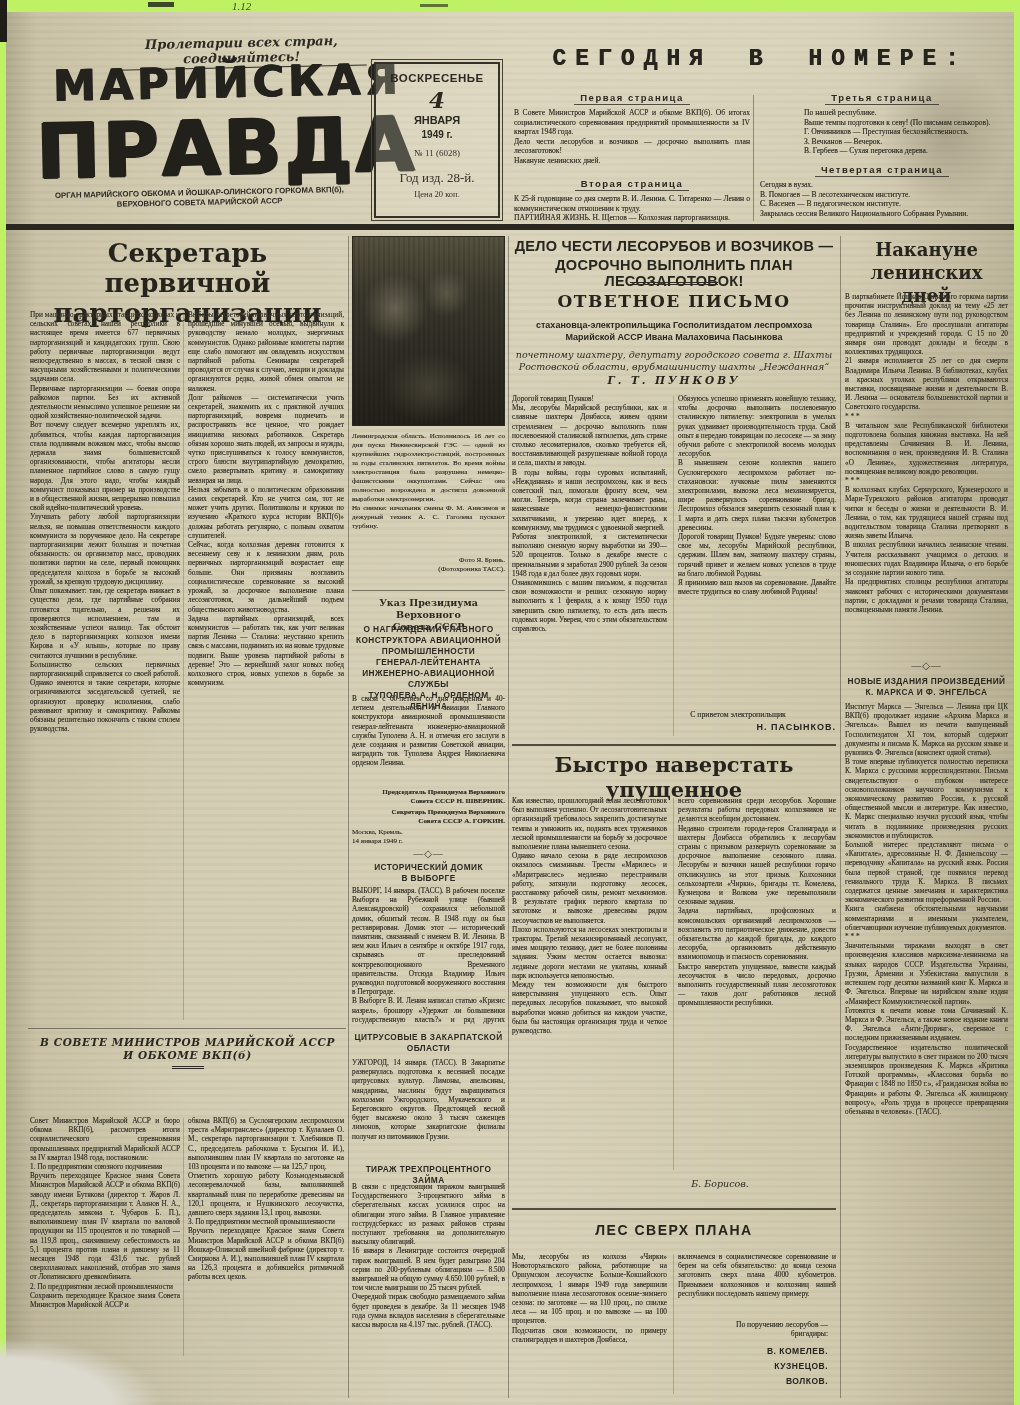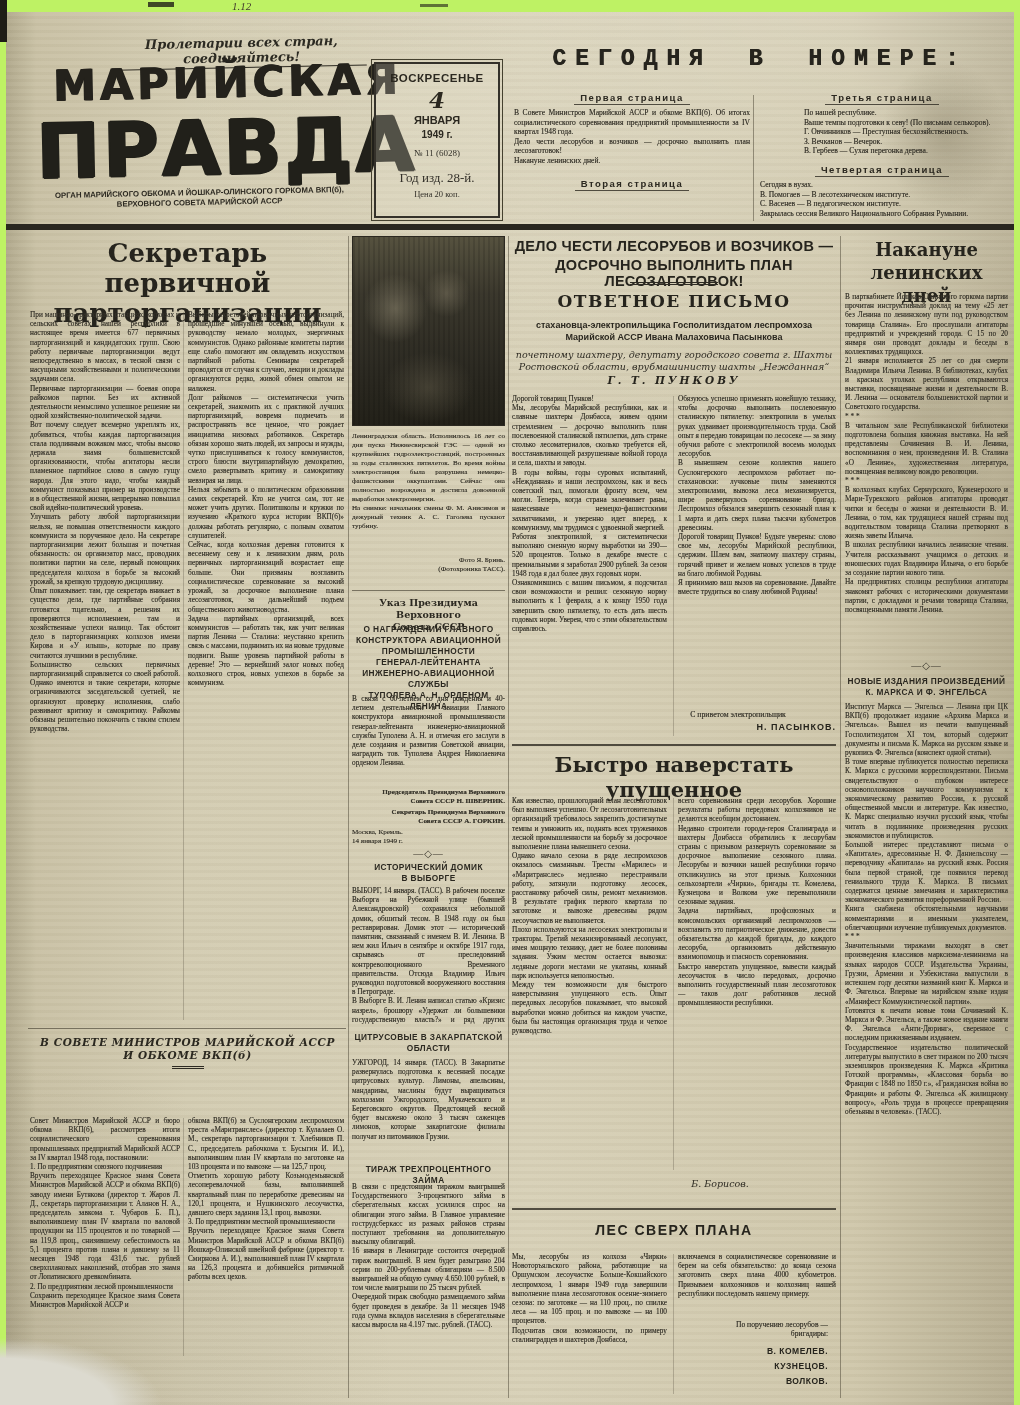--- a/index.html
+++ b/index.html
@@ -88,20 +88,22 @@
     <div style="font-size:8.5px;margin-top:3px;color:#34312a;">Цена 20 коп.</div>
   </div>
 
   <div class="abs today-title center" style="left:512px;top:46px;width:496px;font-size:23px;font-family:Liberation Mono, monospace;">СЕГОДНЯ В НОМЕРЕ:</div>
   <div class="abs" style="left:514px;top:92px;width:236px;">
     <div class="page-sub center"><span>Первая страница</span></div>
     <div class="body-txt" style="font-size:7.6px;line-height:9.6px;margin-top:5px;height:66px;">В Совете Министров Марийской АССР и обкоме ВКП(б). Об итогах социалистического соревнования предприятий промышленности за IV квартал 1948 года.
 Дело чести лесорубов и возчиков — досрочно выполнить план лесозаготовок!
 Накануне ленинских дней.</div>
     <div class="page-sub center" style="margin-top:4px;"><span>Вторая страница</span></div>
+    <div class="body-txt" style="font-size:7.6px;line-height:9.6px;margin-top:5px;height:44px;">К 25-й годовщине со дня смерти В. И. Ленина. С. Титаренко — Ленин о коммунистическом отношении к труду.
+ПАРТИЙНАЯ ЖИЗНЬ. Н. Щеглов — Колхозная парторганизация.</div>
   </div>
   <div class="abs" style="left:760px;top:92px;width:244px;">
     <div class="page-sub center"><span>Третья страница</span></div>
     <div class="body-txt" style="font-size:7.6px;line-height:9.6px;margin-top:5px;height:54px;margin-left:44px;">По нашей республике.
 Выше темпы подготовки к севу! (По письмам селькоров).
 Г. Овчинников — Преступная бесхозяйственность.
 З. Вечканов — Вечерок.
 В. Гербеев — Сухая перегонка дерева.</div>
     <div class="page-sub center" style="margin-top:2px;"><span>Четвертая страница</span></div>
     <div class="body-txt" style="font-size:7.6px;line-height:9.6px;margin-top:5px;height:48px;">Сегодня в вузах.

